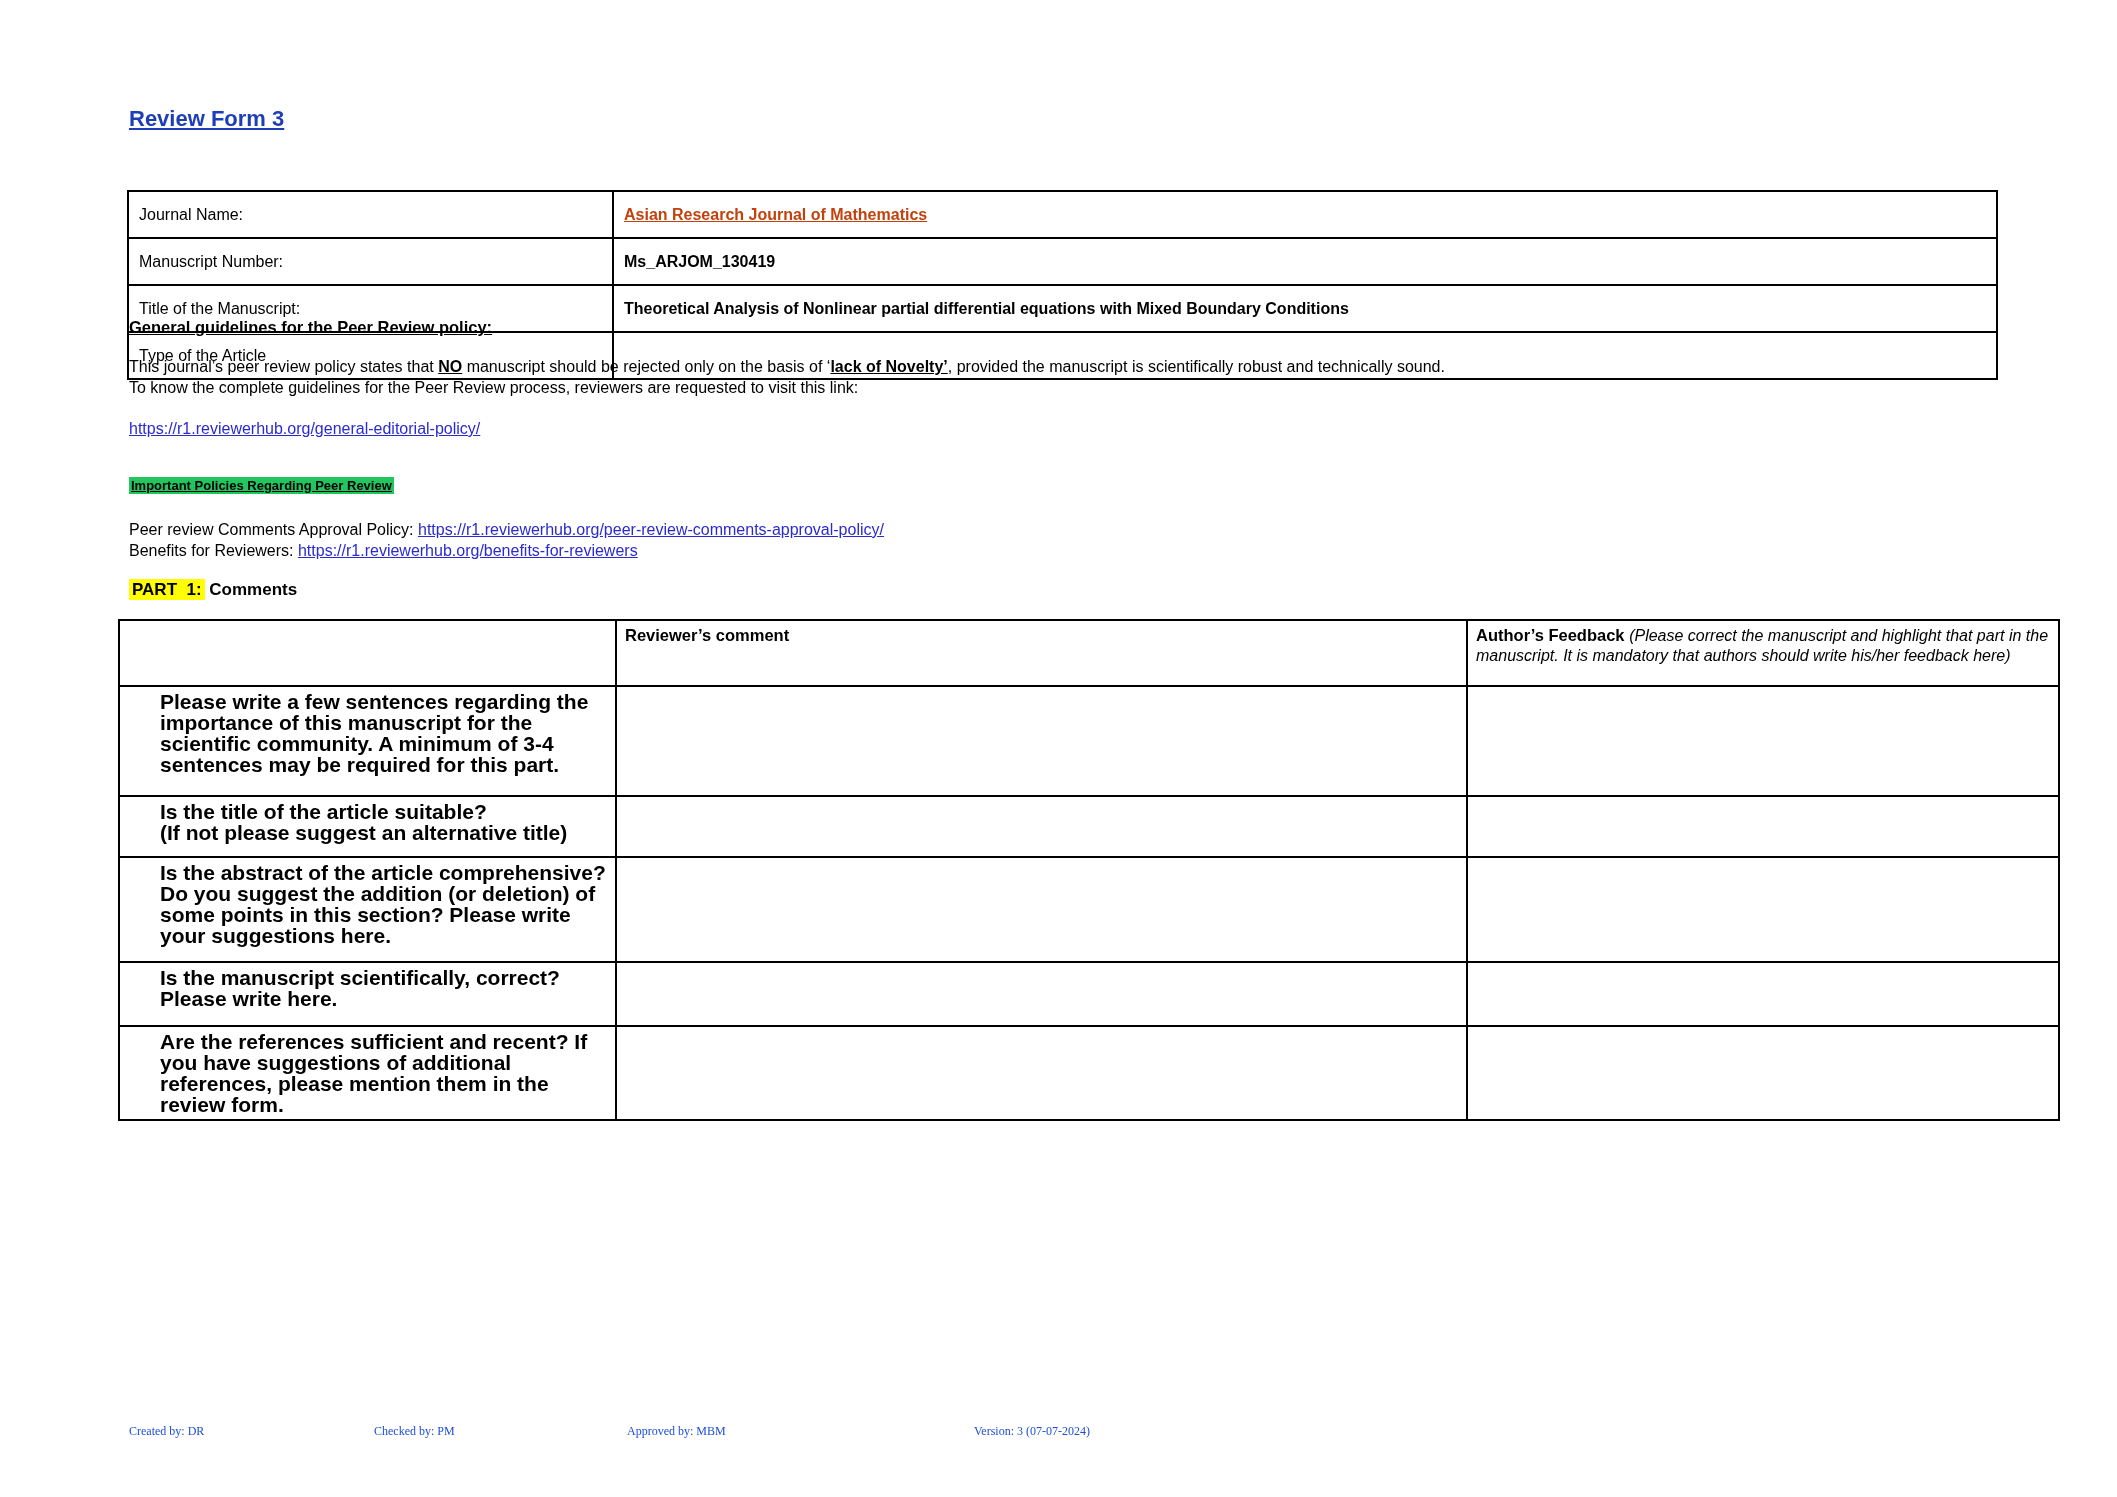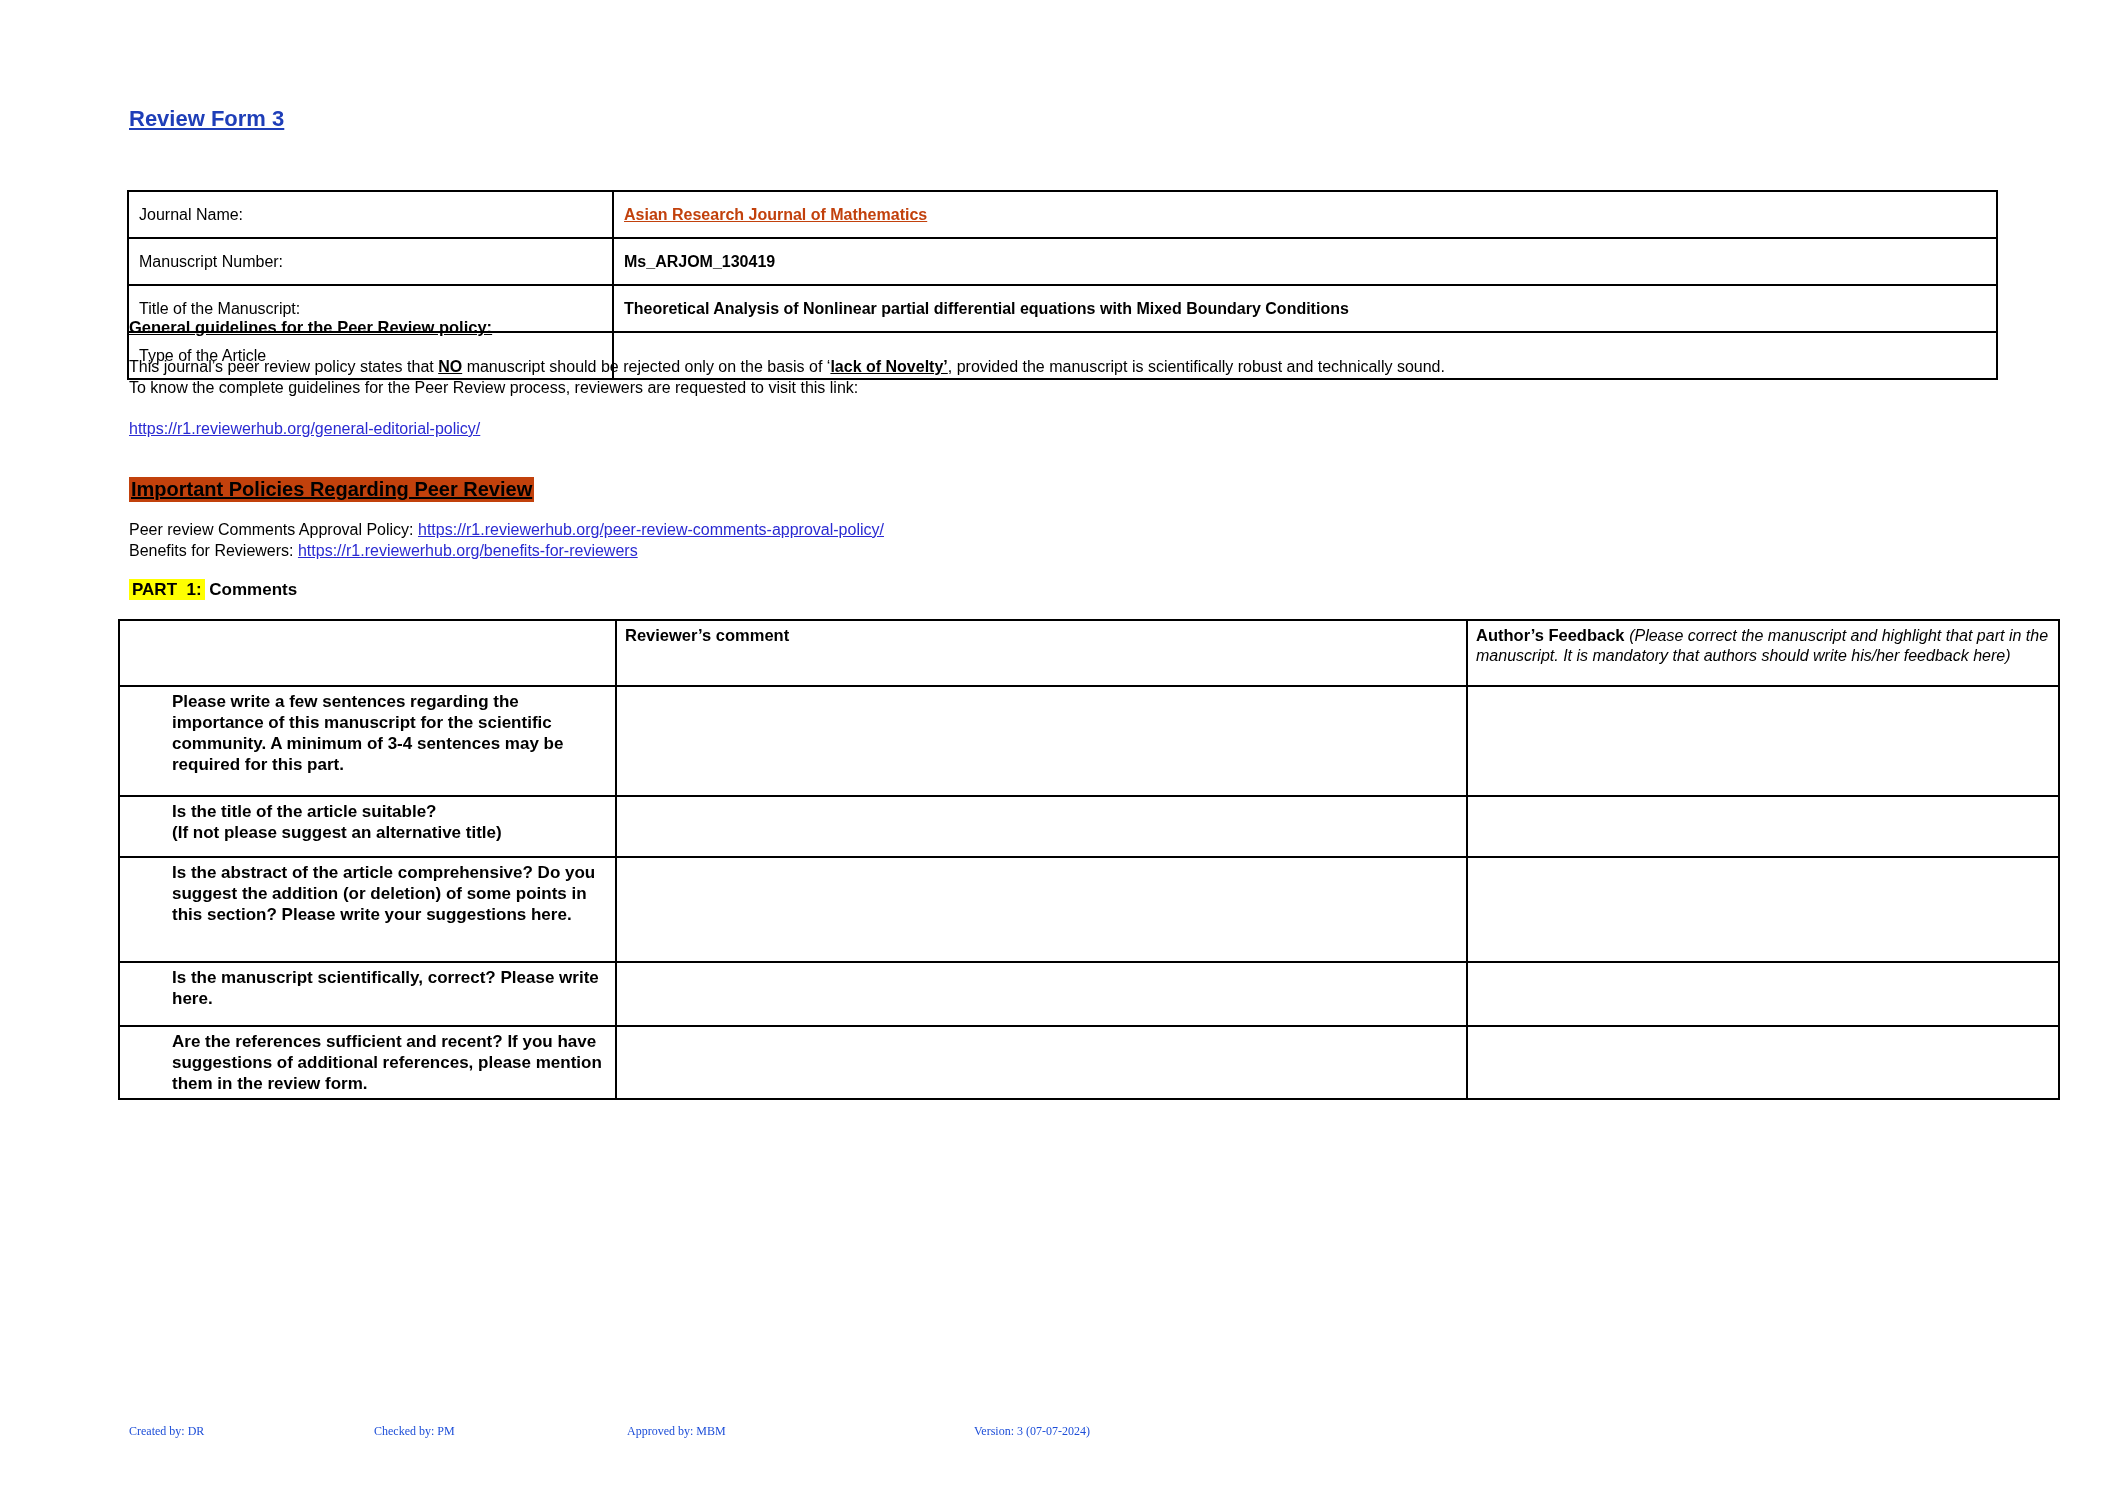--- a/index.html
+++ b/index.html
@@ -41,22 +41,22 @@
   .gg-heading{top:318px;}
   .guidelines-para{
     position:absolute;left:129px;top:356px;width:1890px;
     font-size:16px;line-height:21px;
   }
   .emph{font-weight:bold;text-decoration:underline;}
   .link-line{position:absolute;left:129px;font-size:16px;}
   .gg-link{top:420px;}
   .hl-heading{
     position:absolute;left:129px;top:477px;
-    font-size:20px;font-weight:bold;text-decoration:underline;
-    background:#c2410c;padding:1px 2px;
+    font-size:13px;font-weight:bold;text-decoration:underline;
+    background:#22c55e;padding:1px 2px;
   }
   .policy-line{position:absolute;left:129px;font-size:16px;line-height:21px;}
   .policy-1{top:519px;}
   .policy-2{top:540px;}
   .part1-line{
     position:absolute;left:129px;top:580px;
     font-size:17px;font-weight:bold;
   }
   .part1-badge{background:#ffff00;padding:1px 3px;white-space:pre;}
   
@@ -67,22 +67,22 @@
     border:2px solid #000;
     vertical-align:top;
     font-size:16px;line-height:20px;
     padding:4px 8px;
     overflow:hidden;
   }
   .main-table .c1{width:479px;}
   .main-table .c2{width:833px;}
   .main-table .c3{width:574px;}
   .main-table td.question{
-    font-weight:bold;font-size:17px;line-height:21px;
-    padding-left:52px;white-space:pre-line;
+    font-weight:bold;font-size:21px;line-height:21px;
+    padding-left:40px;white-space:pre-line;
   }
   .main-table .hdr-bold{font-weight:bold;font-size:16.5px;margin-top:24px;}
   .main-table .hdr-italic{font-style:italic;font-weight:normal;font-size:16px;}
   tr.rh td{height:56px;}
   tr.r0 td{height:100px;}
   tr.r1 td{height:51px;}
   tr.r2 td{height:95px;}
   tr.r3 td{height:54px;}
   tr.r4 td{height:51px;}
   

